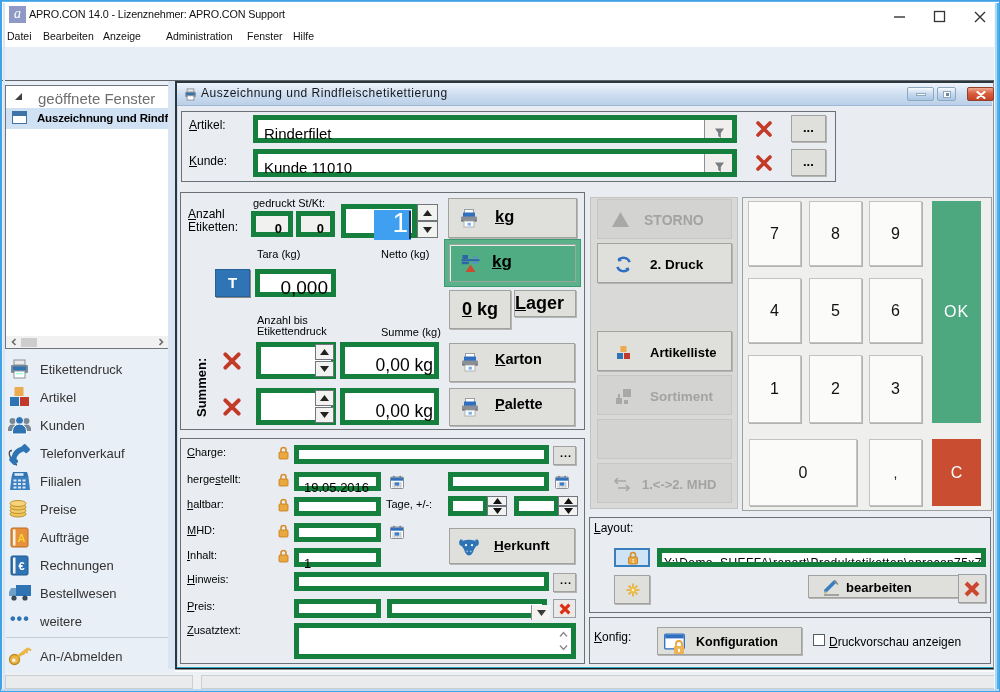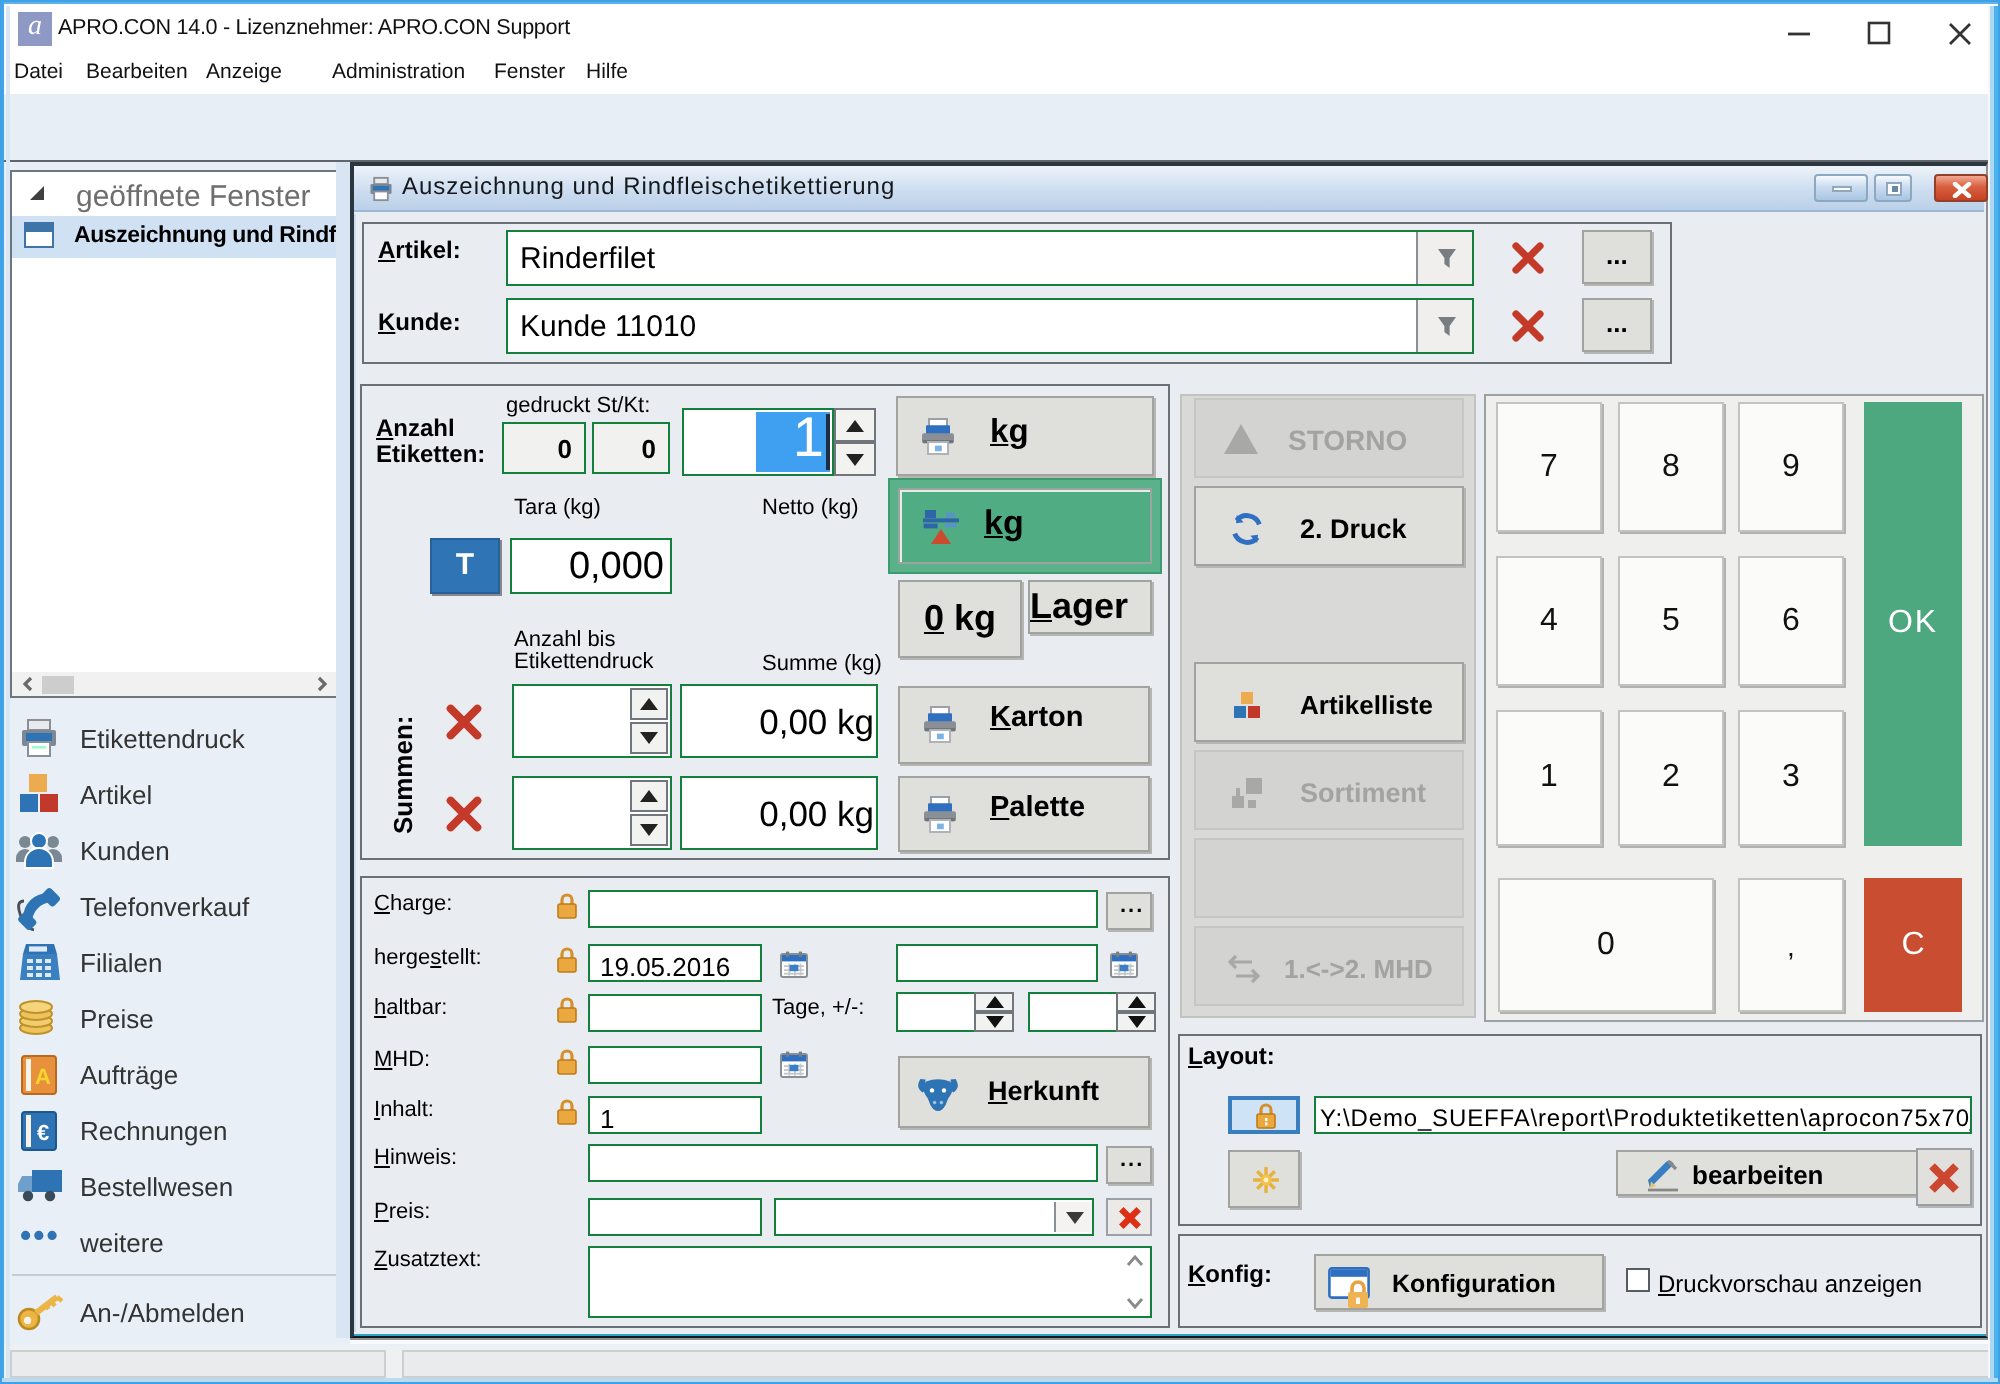--- a/index.html
+++ b/index.html
@@ -1,22 +1,22 @@
 <!DOCTYPE html>
 <html><head>
 <meta charset="utf-8">
 <style>
 *{margin:0;padding:0;box-sizing:border-box}
 html,body{width:1000px;height:692px;overflow:hidden}
 body{font-family:"Liberation Sans",sans-serif;background:#fff}
 #app{position:relative;width:1000px;height:692px;background:#fff;border:1px solid #3fa2e6;overflow:hidden}
 .abs{position:absolute}
 .lbl{position:absolute;font-size:11px;color:#000;white-space:nowrap;line-height:12px}
-.blbl{position:absolute;font-size:12px;font-weight:bold;color:#000;white-space:nowrap}
-.field{position:absolute;background:#fff;border:1px solid #15803d}
+.blbl{position:absolute;font-size:12px;font-weight:normal;color:#000;white-space:nowrap}
+.field{position:absolute;background:#fff;border:5px solid #15803d}
 .gb{position:absolute;border:1px solid #6a7076}
 .btn{position:absolute;background:#dfdfdc;border:1px solid #a2a2a0;box-shadow:1px 1px 0 #b5b5b3}
 .btn .bt{position:absolute;font-weight:bold;color:#000;white-space:nowrap}
 .dbtn{position:absolute;background:#d3d3d1;border:1px solid #c6c6c4}
 .dbtn .bt{position:absolute;font-weight:bold;color:#a3a3a3;white-space:nowrap}
 .key{position:absolute;background:#fbfbf9;border:1px solid #c3c3c1;box-shadow:1px 1px 0 #b2b2b0;display:flex;align-items:center;justify-content:center;font-size:16px;color:#111}
 .spin{position:absolute;background:#f2f2f0;border:1px solid #70767c;display:flex;align-items:center;justify-content:center}
 .spin svg{display:block}
 u{text-decoration:underline}
 .xicon{position:absolute}

